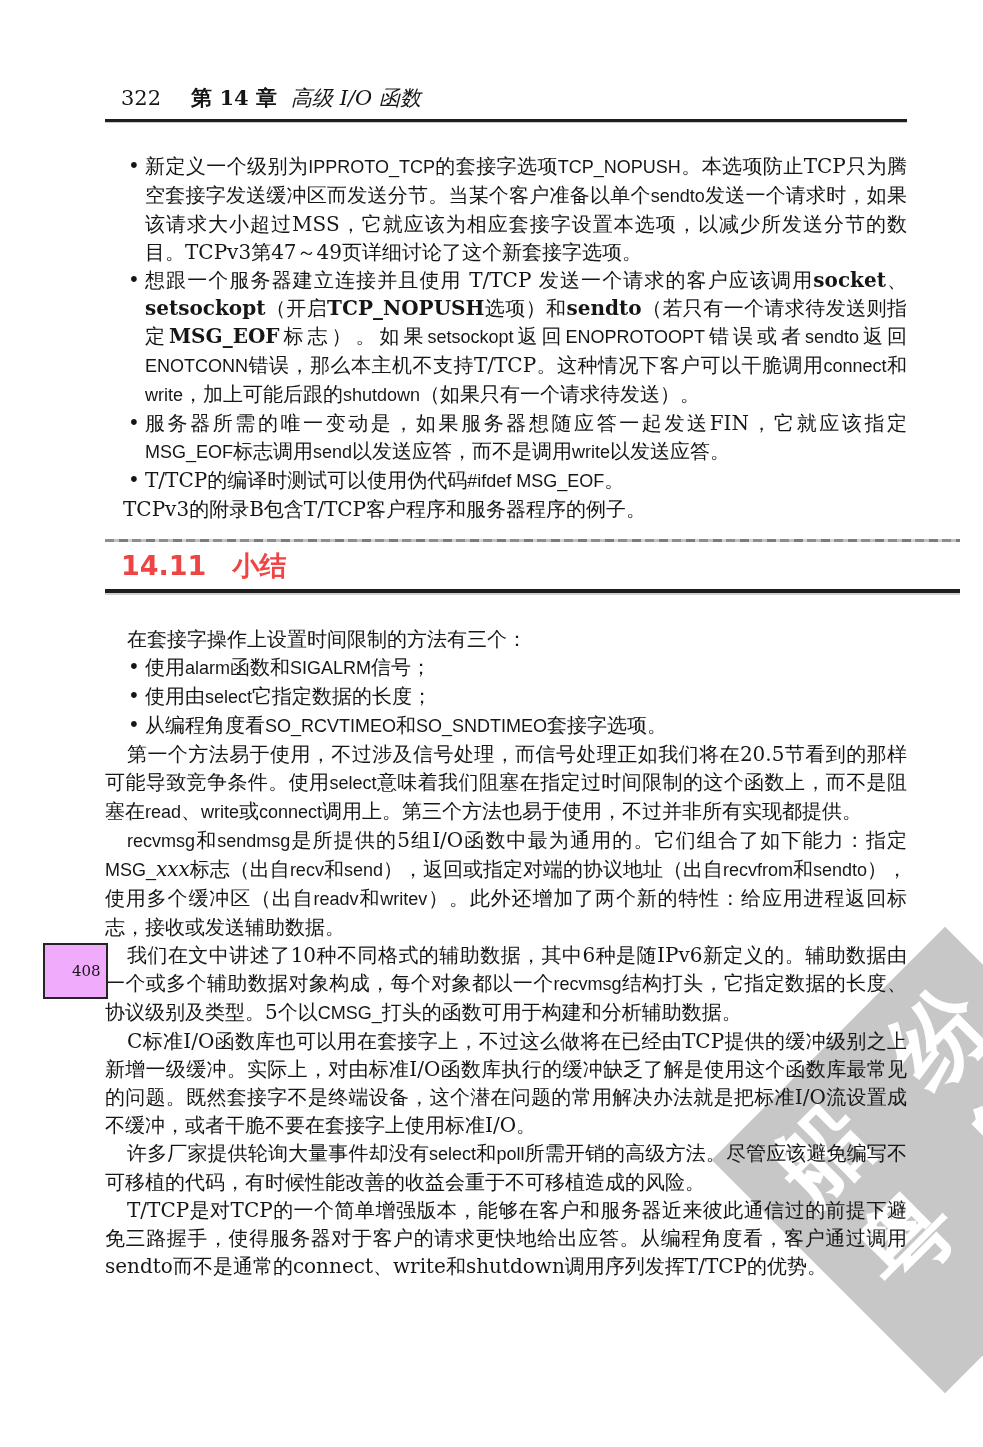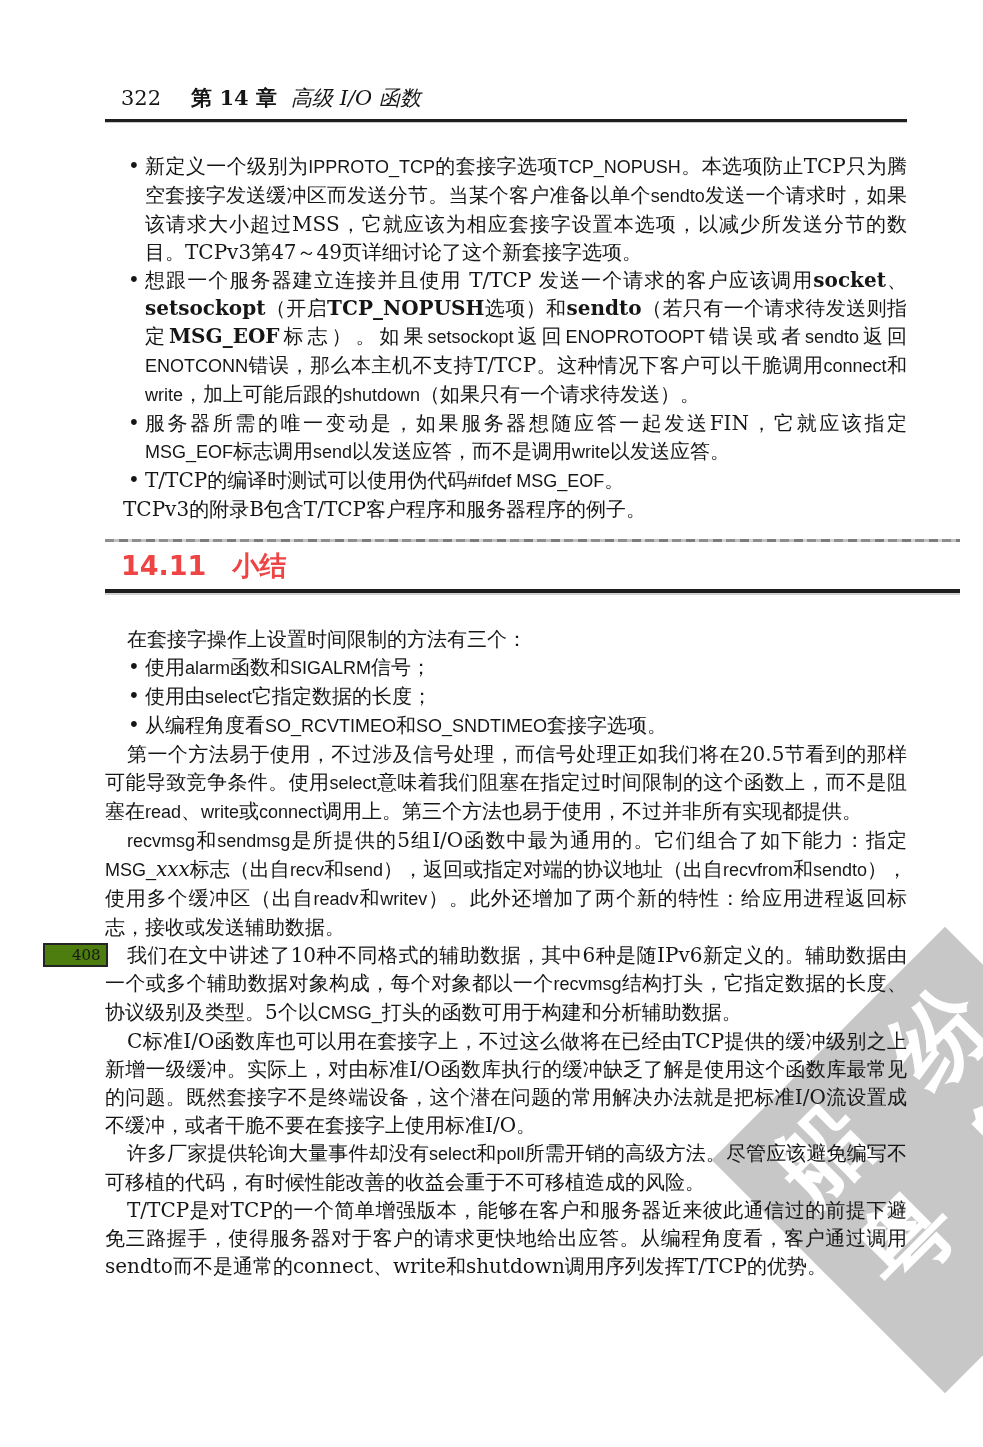--- a/index.html
+++ b/index.html
@@ -47,21 +47,21 @@
     margin:7px 0 6px 16px;display:flex;gap:26px;align-items:baseline;
     font-family:"DejaVu Sans","Liberation Sans",sans-serif;
     font-size:27px;font-weight:bold;color:#ef4444;line-height:34px;
   }
   .rule-bottom{height:4px;background:#1d1d1d;margin-right:-53px;box-shadow:0 2px 0 rgba(120,120,120,.35);}
   #summary-blocks{margin-top:32px;}
   
   .note-host{position:relative;}
   .margin-note{
     position:absolute;left:-62px;top:2px;border:2px solid #242424;
-    padding:0 5px;font-size:15px;line-height:20px;background:#4d7c0f;
+    padding:16px 5px;font-size:15px;line-height:20px;background:#f0abfc;
   }
   
   .seg-cn{}
   .seg-lat{}
   .seg-latb{font-weight:bold;}
   .seg-mono{font-family:Liberation Sans, sans-serif;font-size:18px;}
   .seg-iser{font-style:italic;}
 </style>
 </head>
 <body>

